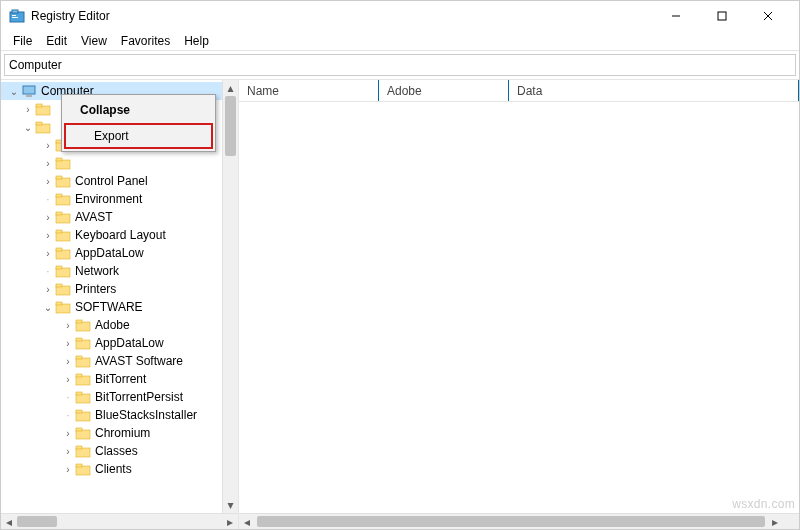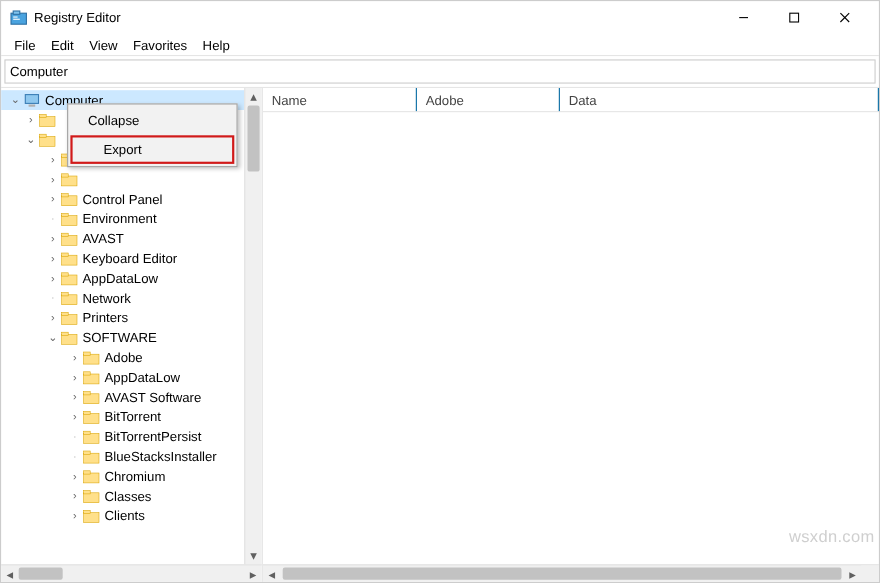--- a/index.html
+++ b/index.html
@@ -34,24 +34,24 @@
   .node .twisty { width:14px; display:flex; align-items:center; justify-content:center; color:#666; font-size:10px;}
   .node .icon { width:16px; height:16px; margin-right:4px; display:flex; align-items:center; justify-content:center;}
   .folder-icon svg rect { fill:#ffe08a; stroke:#d9a400; stroke-width:0.5;}
   .node.sel { background:#cce8ff; }
   .indent-1 { padding-left: 6px; }
   .indent-2 { padding-left: 20px; }
   .indent-3 { padding-left: 40px; }
   .indent-4 { padding-left: 60px; }
   .context-menu { position:absolute; left:60px; top:14px; width:155px; background:#f2f2f2; border:1px solid #a0a0a0; box-shadow:2px 2px 4px rgba(0,0,0,0.25); z-index:10; padding:2px;}
   .cm-item { height:26px; display:flex; align-items:center; padding:0 16px; color:#000;}
-  .cm-item.bold { font-weight:normal;text-align:center; }
+  .cm-item.bold { font-weight:bold;text-align:center; }
   .cm-item.disabled { color:#8a8a8a; }
   .cm-item.highlight { border:2px solid #d11a1a; height:26px; padding:0 28px;}
-  .watermark { position:absolute; right:4px; bottom:32px; font-size:15px; color:#cfcfcf; letter-spacing:0.3px;margin-top:16px;}
+  .watermark { position:absolute; right:4px; bottom:18px; font-size:12px; color:#cfcfcf; letter-spacing:0.3px;margin-top:16px;}
 </style>
 </head>
 <body>
 
 <div class="window">
 
   <div class="titlebar">
     <span class="app-icon">
       <svg width="16" height="16" viewBox="0 0 16 16">
         <rect x="1" y="4" width="14" height="10" fill="#4aa3df" stroke="#2d6fa3"></rect>
@@ -177,21 +177,21 @@
             <span>AVAST</span>
           </div>
           <div class="node indent-3">
             <span class="twisty">›</span>
             <span class="icon folder-icon">
                 <svg width="16" height="16" viewBox="0 0 16 16">
                   <rect x="1" y="5" width="14" height="9"></rect>
                   <rect x="1" y="3" width="6" height="3"></rect>
                 </svg>
               </span>
-            <span>Keyboard Editor</span>
+            <span>Keyboard Layout</span>
           </div>
           <div class="node indent-3">
             <span class="twisty">›</span>
             <span class="icon folder-icon">
                 <svg width="16" height="16" viewBox="0 0 16 16">
                   <rect x="1" y="5" width="14" height="9"></rect>
                   <rect x="1" y="3" width="6" height="3"></rect>
                 </svg>
               </span>
             <span>AppDataLow</span>

